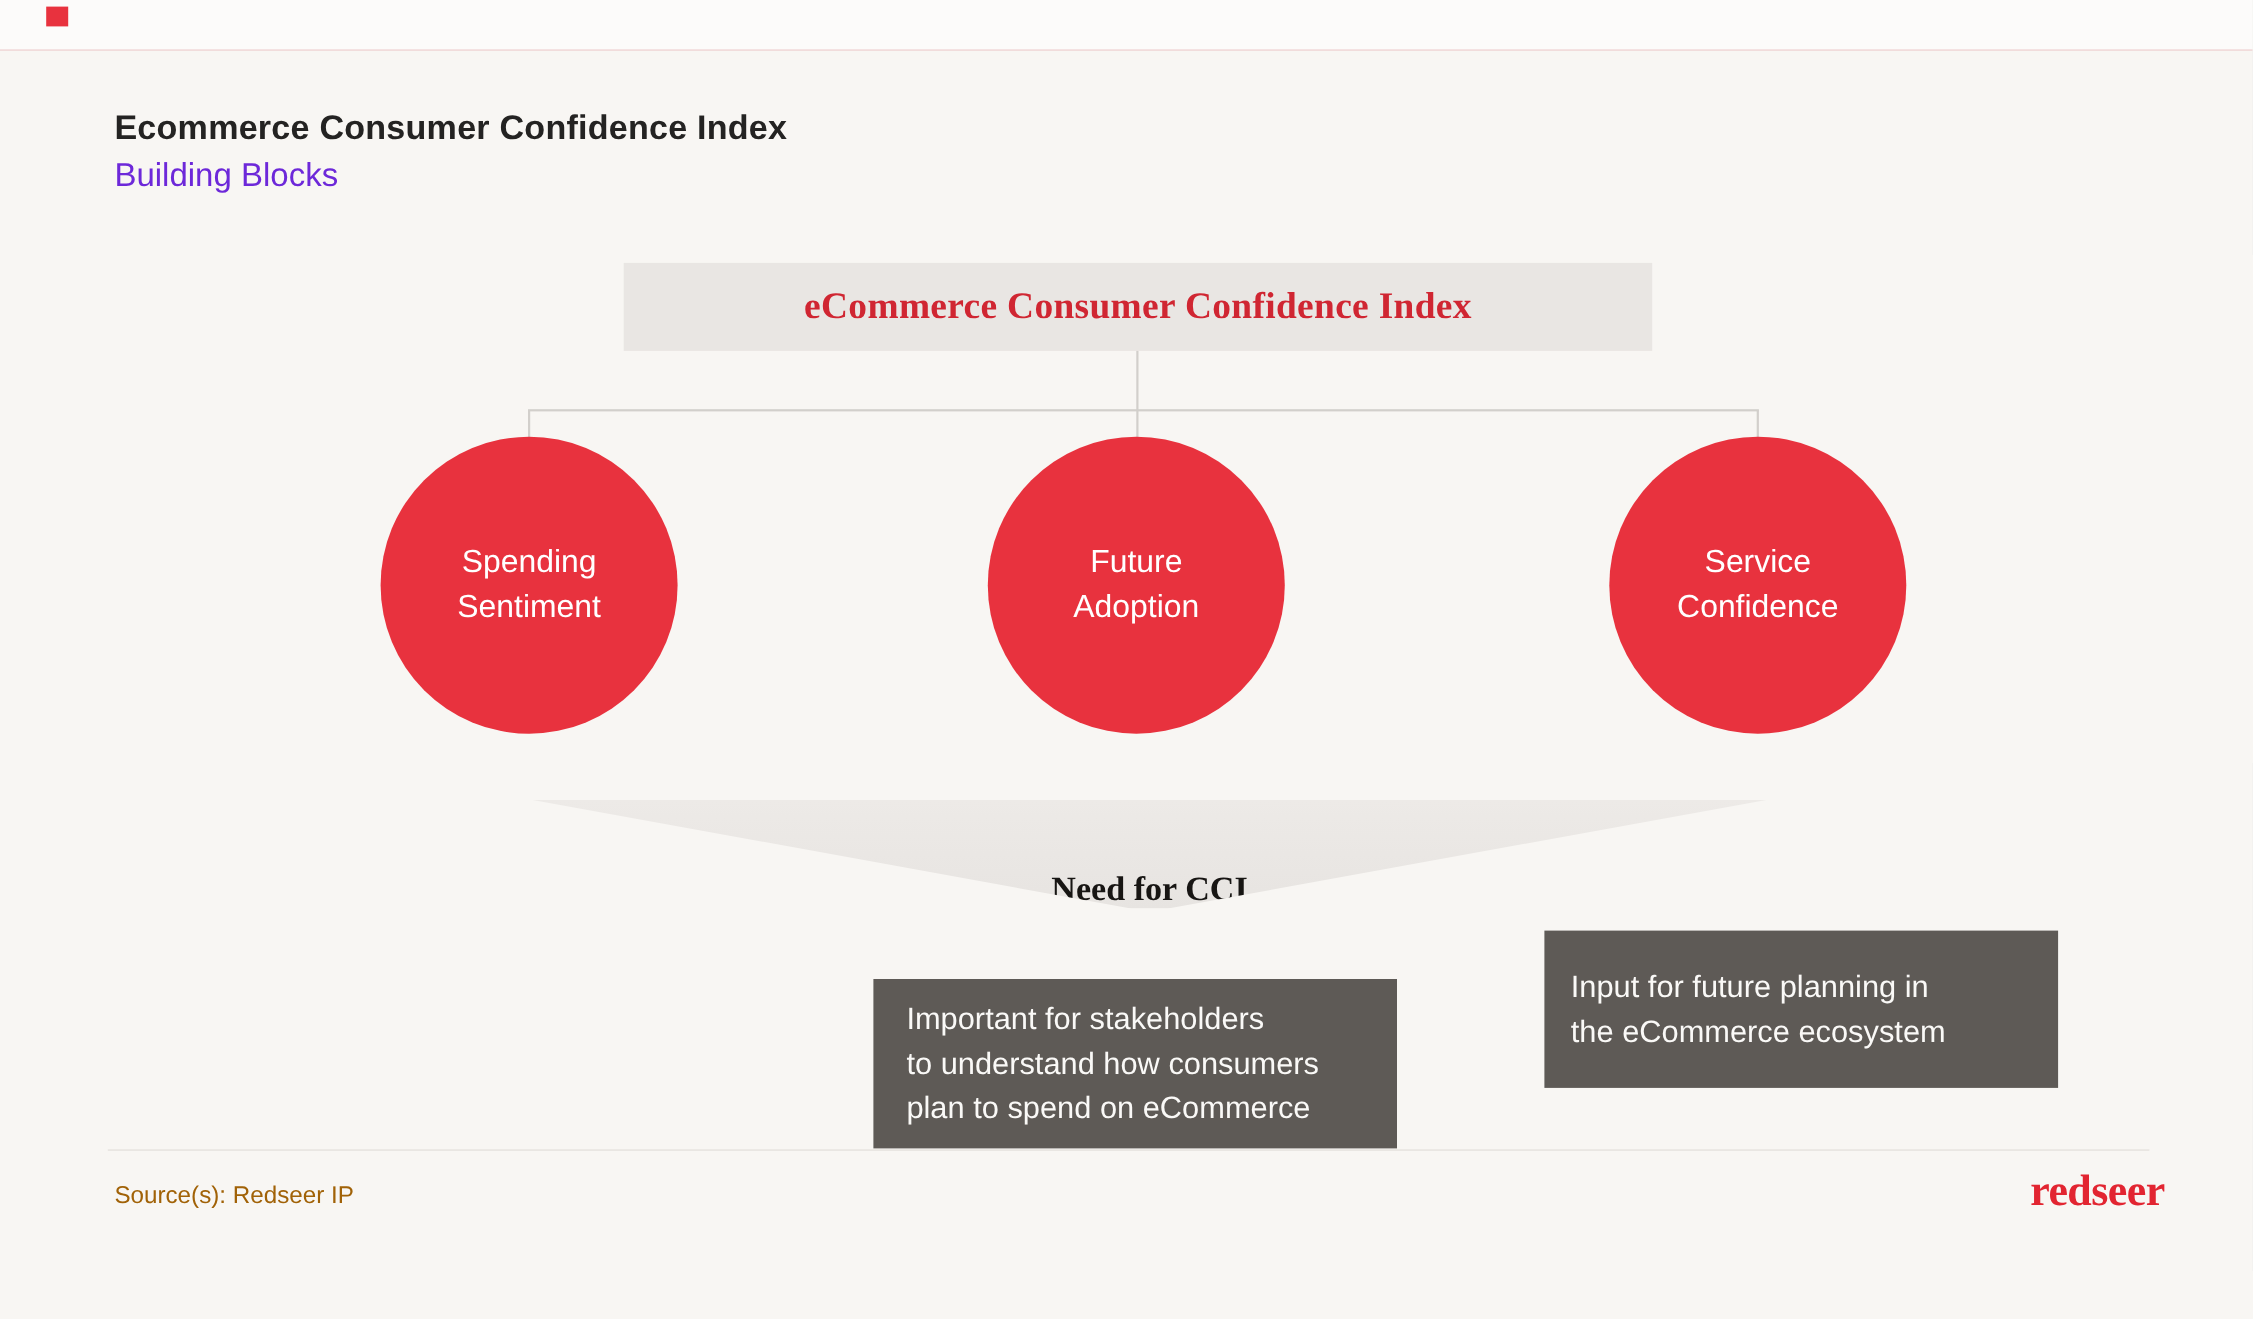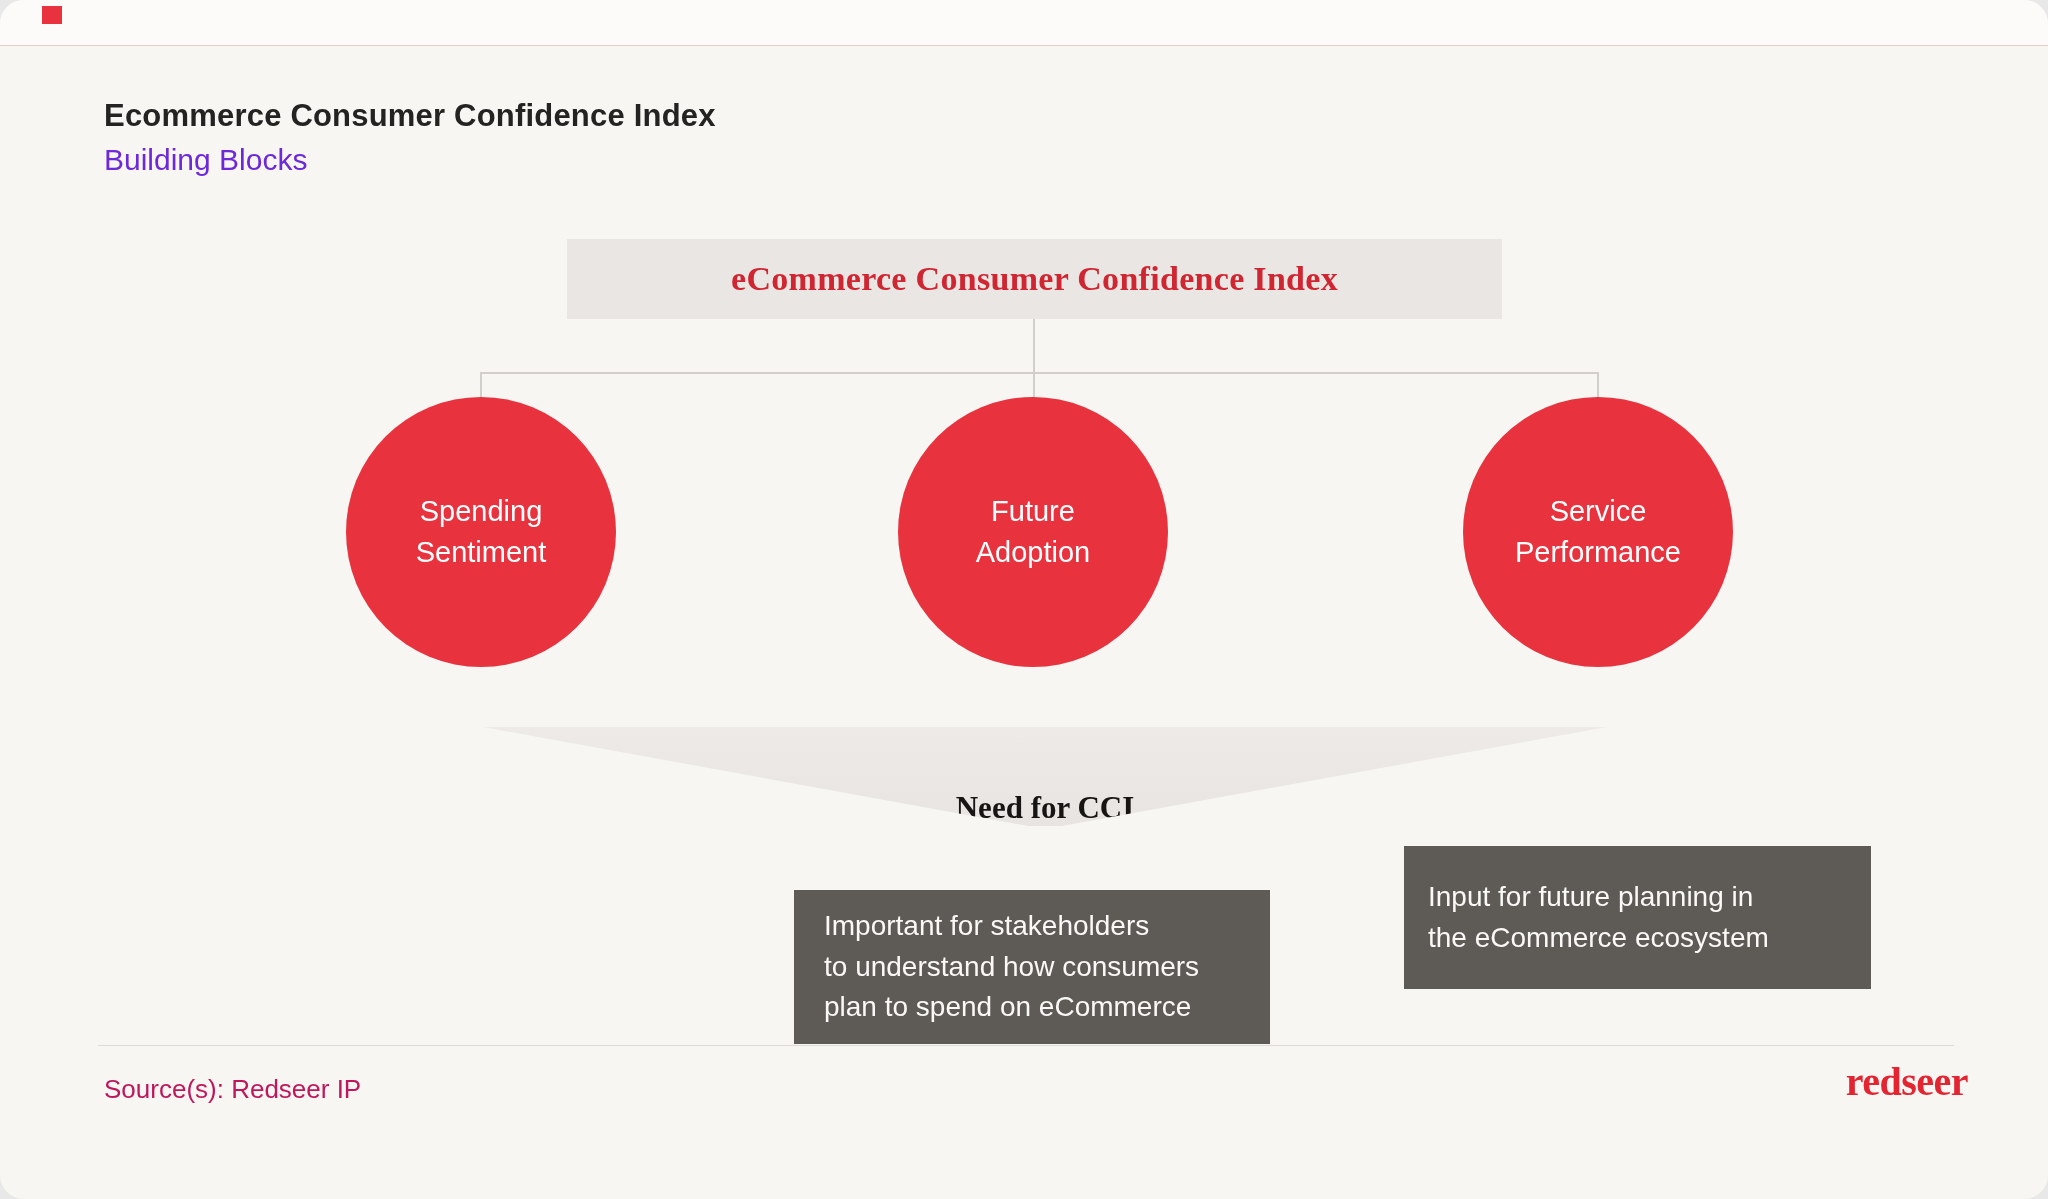--- a/index.html
+++ b/index.html
@@ -7,21 +7,20 @@
   body {
     font-family: "Liberation Sans", sans-serif;
     background: #e8e8e8;
   }
   .slide {
     position: relative;
     width: 2048px;
     height: 1199px;
     background: var(--canvas-bg, #f8f6f3);
     overflow: hidden;
-    border-radius: 24px;
   }
   .topbar {
     position: absolute; top: 0; left: 0; right: 0;
     height: 46px;
     background: #fcfbfa;
     border-bottom: 1px solid #ecc9c9;
   }
   .corner-mark {
     position: absolute; left: 42px; top: 6px;
     width: 20px; height: 18px;
@@ -92,21 +91,21 @@
   }
   .n1 { left: 196px;  width: 464px; height: 143px; }
   .n2 { left: 794px;  width: 476px; height: 154px; margin-top: 44px; }
   .n3 { left: 1404px; width: 467px; height: 143px; padding-left: 24px; }
   .divider {
     position: absolute; left: 98px; top: 1045px;
     width: 1856px; height: 1px; background: #dfdbd7;
   }
   .source {
     position: absolute; left: 104px; top: 1074px;
-    font-size: 26px; color: #be185d;
+    font-size: 22px; color: #a16207;
   }
   .logo {
     position: absolute; right: 80px; top: 1058px;
     font-family: "Liberation Serif", serif;
     font-weight: 700; font-size: 40px;
     color: var(--logo-red, #e22531);
     letter-spacing: -0.5px;
   }
 </style>
 </head>
@@ -133,21 +132,21 @@
   <div class="circle c2">
     <span>Future
 Adoption</span>
   </div>
   <div class="circle c1">
     <span>Spending
 Sentiment</span>
   </div>
   <div class="circle c3">
     <span>Service
-Performance</span>
+Confidence</span>
   </div>
 
   <div class="funnel">
     <span>Need for CCI</span>
   </div>
 
   <div class="note n2">
     <span>Important for stakeholders
 to understand how consumers
 plan to spend on eCommerce</span>

